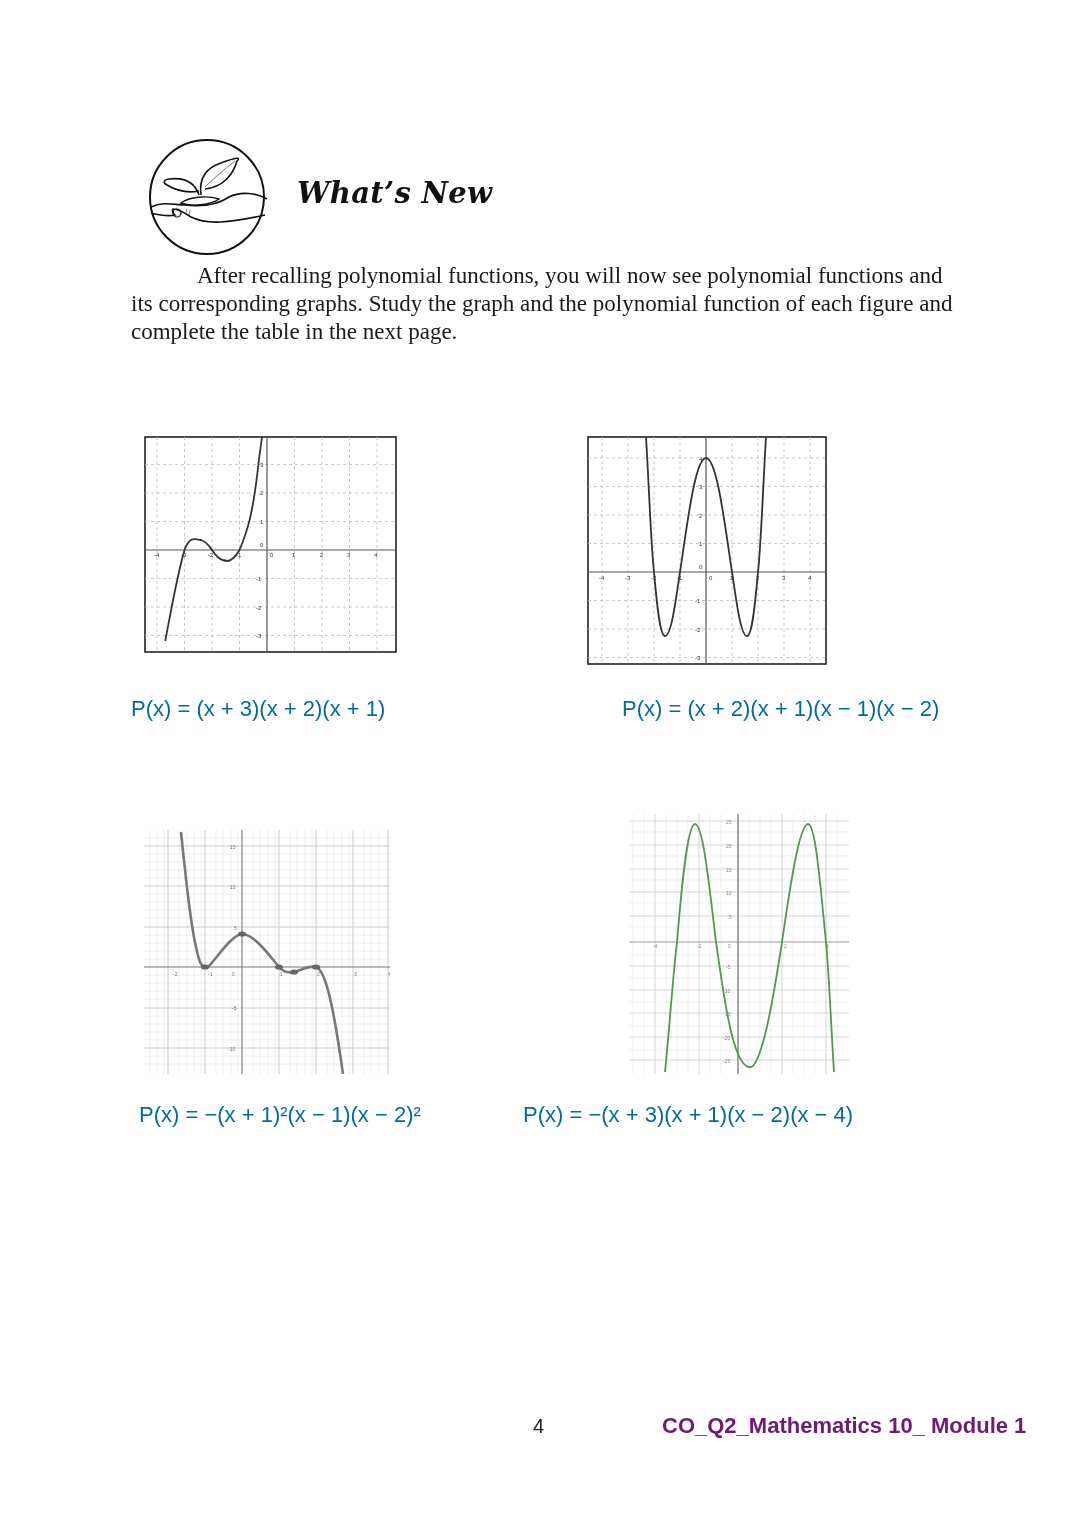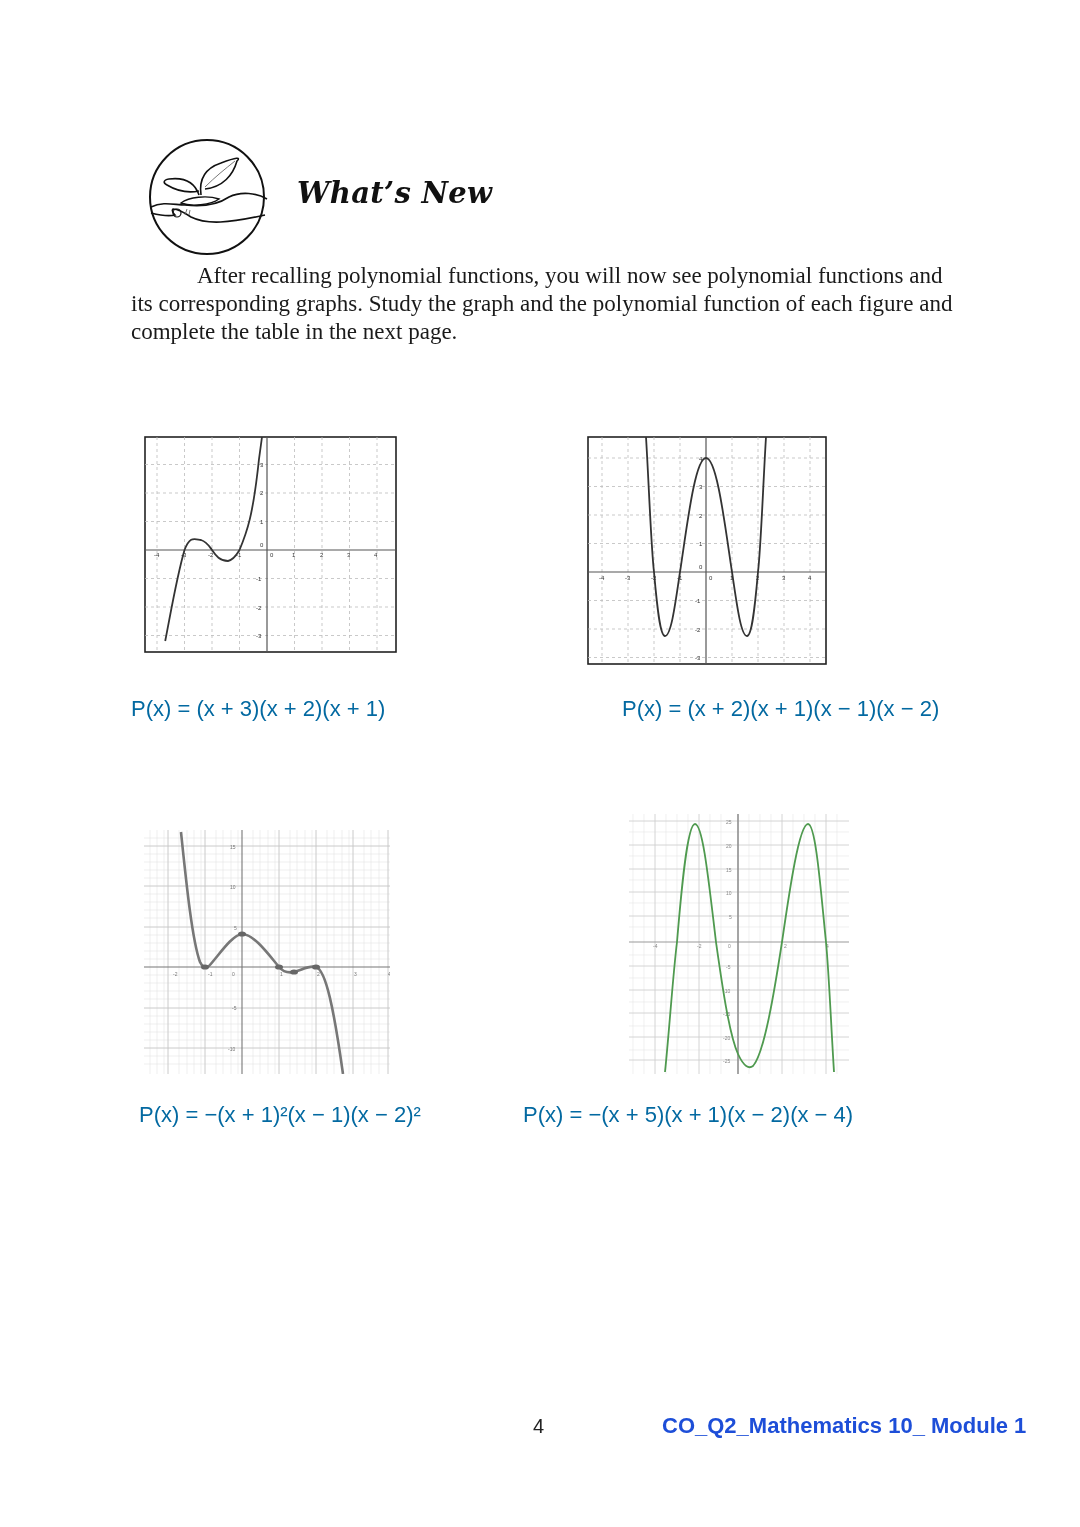--- a/index.html
+++ b/index.html
@@ -4,21 +4,21 @@
 <style>
   html, body { margin:0; padding:0; background:#ffffff; }
   body { width:1080px; height:1527px; position:relative; overflow:hidden; font-family:"DejaVu Serif", serif; color:#1a1a1a; }
   .abs { position:absolute; }
   .logo { left:145px; top:137px; width:124px; height:120px; }
   .heading { left:297px; top:176px; font-family:"DejaVu Serif", serif; font-weight:bold; font-style:italic; font-size:29px; color:#111; letter-spacing:0.3px; }
   .intro { left:131px; top:262px; width:830px; font-family:"Liberation Serif", serif; font-size:23px; line-height:28px; color:#1a1a1a; }
   .intro p { margin:0; text-indent:66px; }
   .formula { font-family:Liberation Sans, sans-serif; font-style:normal; font-size:22px; color:#0369a1; white-space:nowrap; }
   .page-num { left:533px; top:1415px; font-family:"Liberation Sans", sans-serif; font-size:20px; color:#222; }
-  .footer { left:662px; top:1413px; font-family:"Liberation Sans", sans-serif; font-weight:bold; font-size:22px; color:#1d4ed8; }
+  .footer { left:662px; top:1413px; font-family:"Liberation Sans", sans-serif; font-weight:bold; font-size:22px; color:#701a75; }
   svg text { font-family:"Liberation Sans", sans-serif; }
 </style>
 </head>
 <body>
 
 <div class="abs logo">
   <svg width="124" height="120" viewBox="0 0 124 120">
     <circle cx="62" cy="60" r="57" fill="none" stroke="#111" stroke-width="2"></circle>
 
     <path d="M56 58 C 54 44, 58 32, 76 26 C 92 20, 96 20, 92 24 C 88 38, 78 50, 60 52" fill="none" stroke="#111" stroke-width="1.6"></path>
@@ -286,16 +286,16 @@
         <text x="100" y="105">5</text>
         <text x="97" y="155">-5</text>
       <text x="94" y="179">-10</text>
         <text x="94" y="202">-15</text>
         <text x="94" y="226">-20</text>
         <text x="94" y="249">-25</text>
     </g>
     <path d="M 36 258 C 40 220, 44 160, 48 128 C 52 80, 58 10, 66 10 C 74 10, 80 70, 87 128 C 93 170, 100 220, 109 240 C 115 253, 120 255, 124 252 C 135 240, 145 180, 153 128 C 160 80, 170 10, 179 10 C 187 10, 192 80, 197 128 C 200 160, 202 210, 205 258" fill="none" stroke="#4f9a4f" stroke-width="1.8"></path>
   </svg>
 </div>
-<div class="abs formula" style="left:523px; top:1102px;">P(x)  =  −(x  +  5)(x + 1)(x − 2)(x − 4)</div>
+<div class="abs formula" style="left:523px; top:1102px;">P(x)  =  −(x  +  3)(x + 1)(x − 2)(x − 4)</div>
 
 <div class="abs page-num">4</div>
 <div class="abs footer">CO_Q2_Mathematics 10_ Module 1</div>
 
 </body></html>

